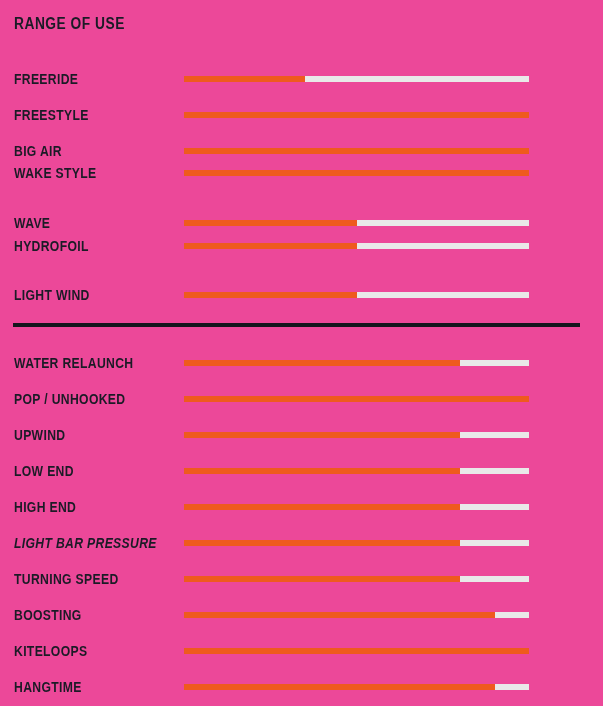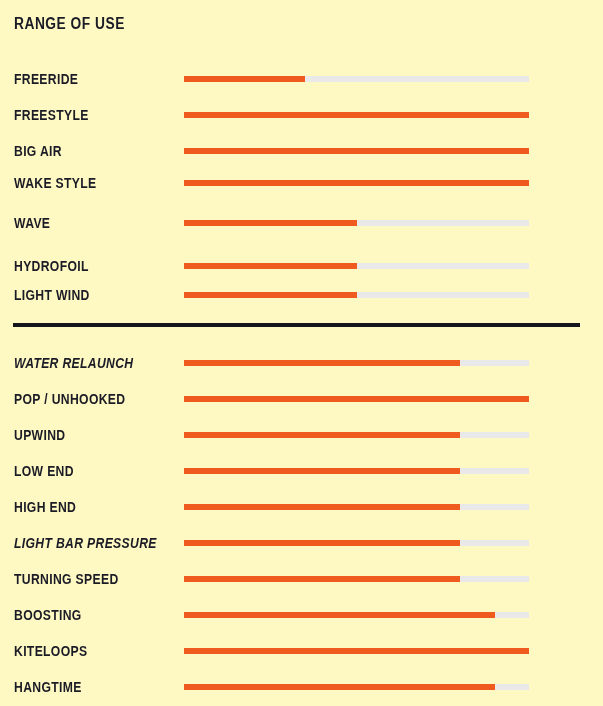--- a/index.html
+++ b/index.html
@@ -11,21 +11,21 @@
     width: 603px;
     height: 706px;
     font-family: "Liberation Sans", sans-serif;
     overflow: hidden;
     position: relative;
   }
   .panel {
     position: relative;
     width: 603px;
     height: 706px;
-    background: #fef9c3;
+    background: #ec4899;
   }
   .panel-title {
     position: absolute;
     left: 14px;
     top: 15px;
     font-family: "Liberation Sans Narrow", "Liberation Sans", sans-serif;
     font-size: 16px;
     font-weight: bold;
     letter-spacing: 0.6px;
     color: #1b1b26;
@@ -106,50 +106,50 @@
         <div class="row-track">
           <div class="row-fill" style="width: 100%;"></div>
         </div>
       </div>
       <div class="row" style="top: 139px;">
         <div class="row-label">BIG AIR</div>
         <div class="row-track">
           <div class="row-fill" style="width: 100%;"></div>
         </div>
       </div>
-      <div class="row" style="top: 171px;">
+      <div class="row" style="top: 161px;">
         <div class="row-label">WAKE STYLE</div>
         <div class="row-track">
           <div class="row-fill" style="width: 100%;"></div>
         </div>
       </div>
       <div class="row" style="top: 211px;">
         <div class="row-label">WAVE</div>
         <div class="row-track">
           <div class="row-fill" style="width: 50%;"></div>
         </div>
       </div>
-      <div class="row" style="top: 254px; padding-left: 44px;">
+      <div class="row" style="top: 234px; padding-left: 44px;">
         <div class="row-label">HYDROFOIL</div>
         <div class="row-track">
           <div class="row-fill" style="width: 50%;"></div>
         </div>
       </div>
       <div class="row" style="top: 283px;">
         <div class="row-label">LIGHT WIND</div>
         <div class="row-track">
           <div class="row-fill" style="width: 50%;"></div>
         </div>
       </div>
     </div>
 
   <div class="section-divider"></div>
 
   <div class="rows" id="rows-bottom">
-      <div class="row" style="top: 351px; font-style: italic;">
+      <div class="row" style="top: 351px;">
         <div class="row-label">WATER RELAUNCH</div>
         <div class="row-track">
           <div class="row-fill" style="width: 80%;"></div>
         </div>
       </div>
       <div class="row" style="top: 387px;">
         <div class="row-label">POP / UNHOOKED</div>
         <div class="row-track">
           <div class="row-fill" style="width: 100%;"></div>
         </div>

